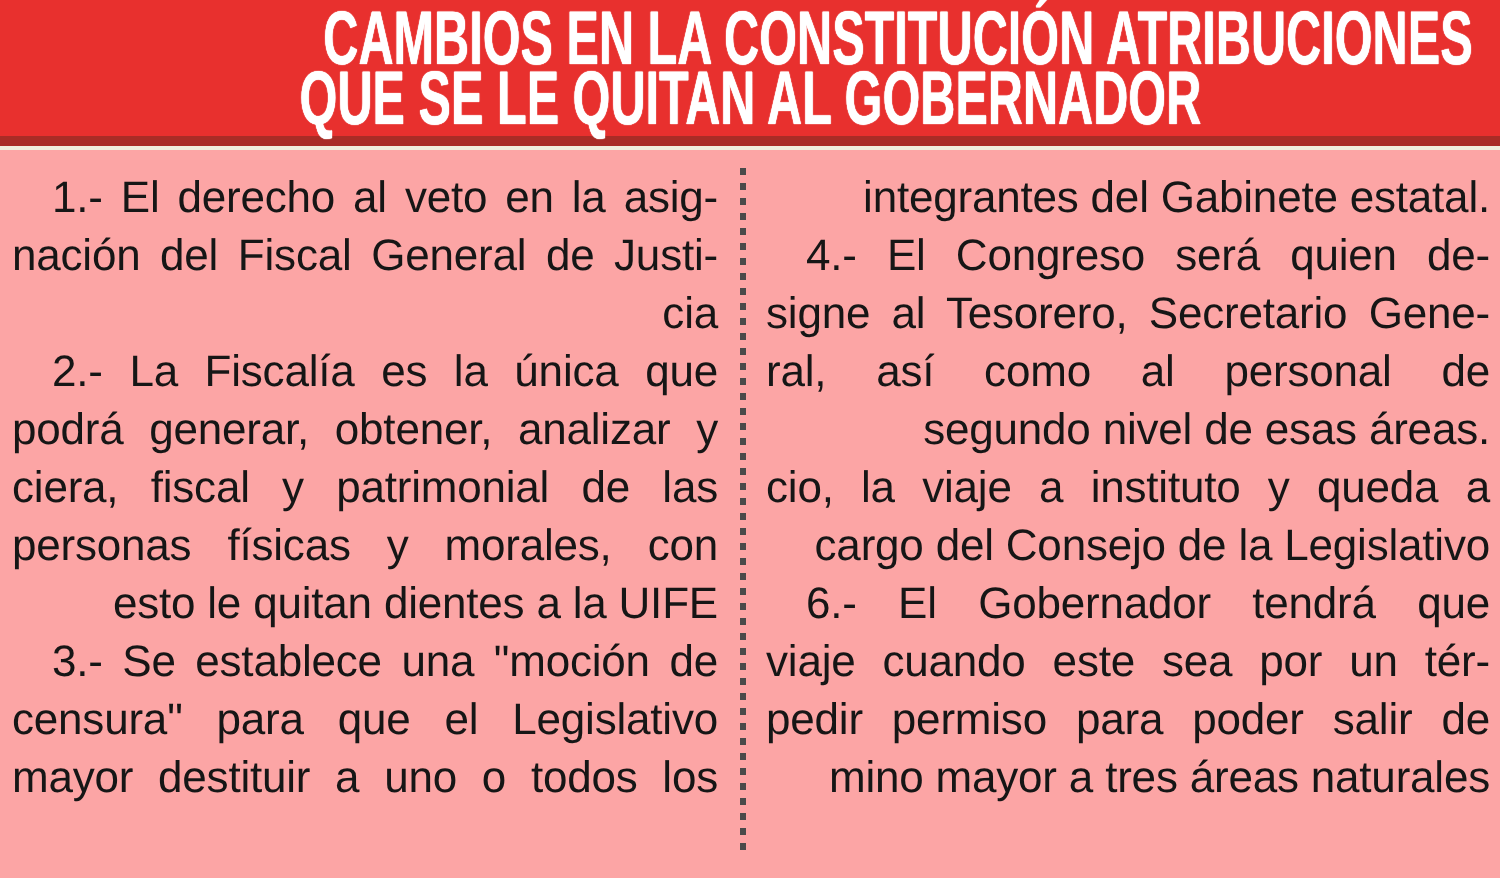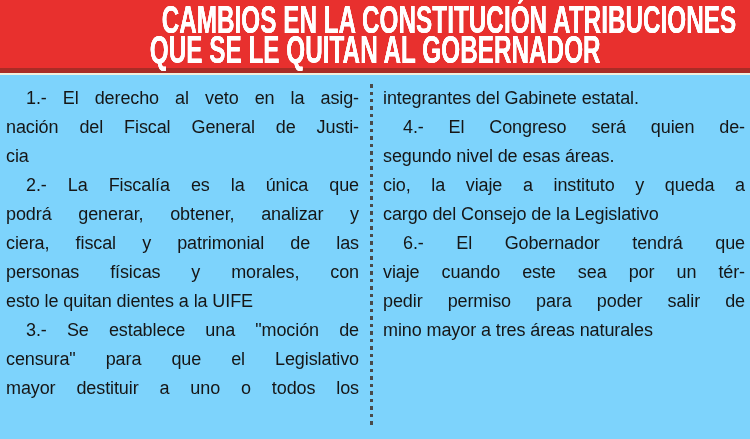--- a/index.html
+++ b/index.html
@@ -4,21 +4,21 @@
 <style>
   html, body {
     margin: 0;
     padding: 0;
     background: #ffffff;
     font-family: "Liberation Sans", sans-serif;
   }
   .page {
     width: 750px;
     height: 439px;
-    background: #7dd3fc;
+    background: #fca5a5;
     overflow: hidden;
     position: relative;
   }
   
   .banner {
     height: 73px;
     box-sizing: border-box;
     background: #e8302e;
     border-bottom: 5px solid #a92c26;
     text-align: center;
@@ -45,36 +45,36 @@
   
   .content {
     position: relative;
     display: flex;
     height: 366px;
     box-sizing: border-box;
     border-top: 2px solid #f0eedd;
     padding-top: 9px;
   }
   .col {
-    font-size: 18px;
+    font-size: 22px;
     line-height: 29px;
     color: #161616;
     letter-spacing: -0.1px;
   }
   .col-left {
     width: 372px;
     box-sizing: border-box;
     padding: 0 13px 0 6px;
   }
   .col-right {
     flex: 1;
     box-sizing: border-box;
     padding: 0 5px 0 11px;
   }
-  .ln { text-align: left; white-space: normal; }
+  .ln { text-align: right; white-space: normal; }
   .j  { text-align: justify; text-align-last: justify; }
   .ind { text-indent: 20px; }
   .divider {
     position: absolute;
     left: 370px;
     top: 9px;
     bottom: 10px;
     width: 3px;
     background: repeating-linear-gradient(to bottom, #4a4a4a 0px, #4a4a4a 3.5px, transparent 3.5px, transparent 7.5px);
   }
@@ -107,20 +107,22 @@
       <div class="ln j ind">3.- Se establece una "moción de</div>
       <div class="ln j">censura" para que el Legislativo</div>
       <div class="ln j">mayor destituir a uno o todos los</div>
     </div>
 
     <div class="divider"></div>
 
     <div class="col col-right">
       <div class="ln">integrantes del Gabinete estatal.</div>
       <div class="ln j ind">4.- El Congreso será quien de-</div>
+      <div class="ln j">signe al Tesorero, Secretario Gene-</div>
+      <div class="ln j">ral, así como al personal de</div>
       <div class="ln">segundo nivel de esas áreas.</div>
       <div class="ln j">cio, la viaje a instituto y queda a</div>
       <div class="ln">cargo del Consejo de la Legislativo</div>
       <div class="ln j ind">6.- El Gobernador tendrá que</div>
       <div class="ln j">viaje cuando este sea por un tér-</div>
       <div class="ln j">pedir permiso para poder salir de</div>
       <div class="ln">mino mayor a tres áreas naturales</div>
     </div>
 
   </main>

